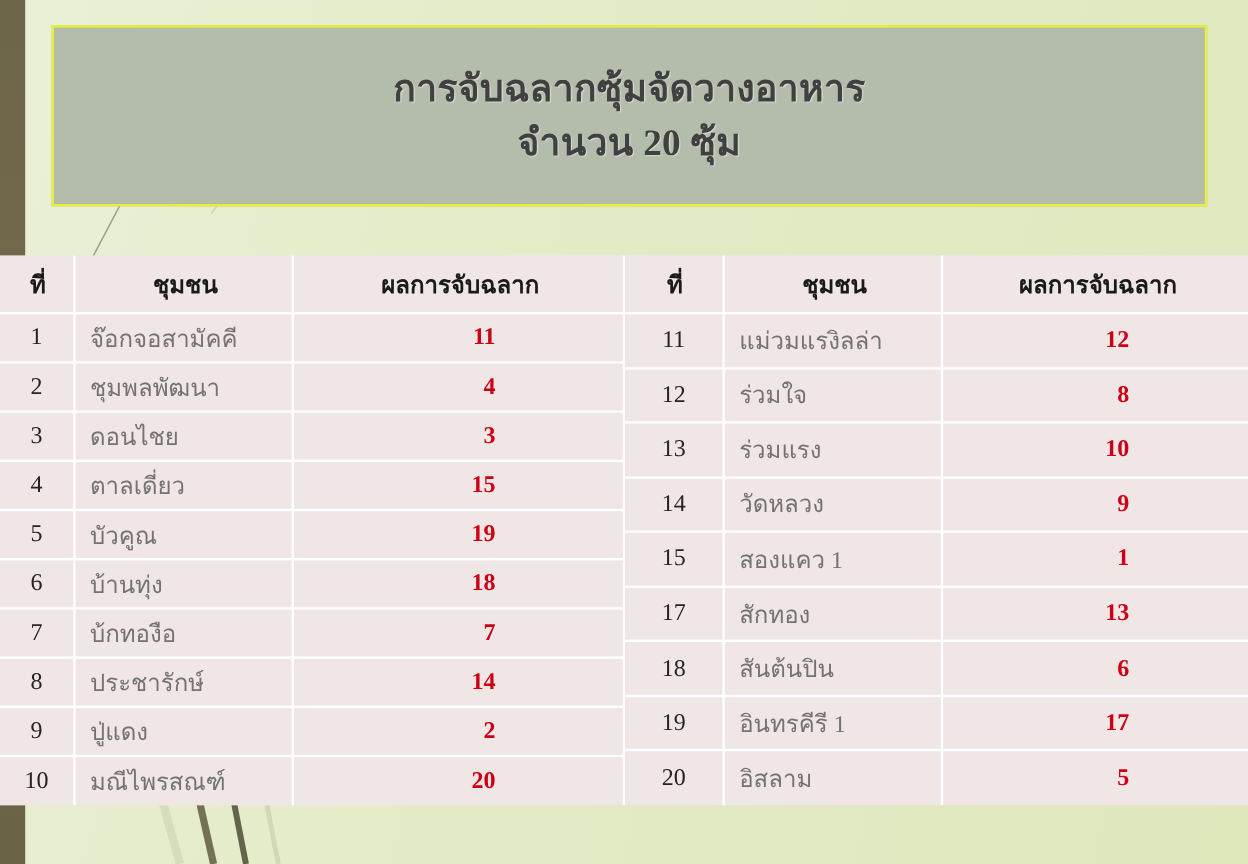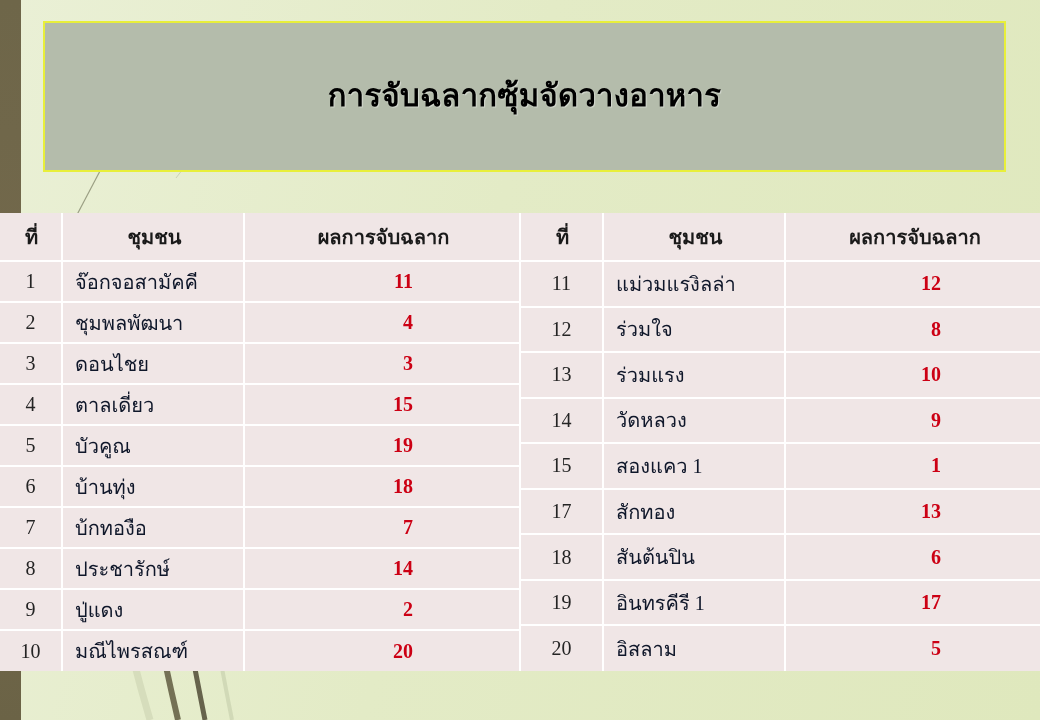--- a/index.html
+++ b/index.html
@@ -32,21 +32,21 @@
   #title-box{
     position:absolute; left:43px; top:21px;
     width:963px; height:151px;
     background:#b4bcab;
     border:2px solid #e8ef3a;
     display:flex; flex-direction:column;
     align-items:center; justify-content:center;
     gap:6px;
   }
   #title-box .tline{
-    color:#000000;
+    color:#404040;
     font-weight:bold;
     font-size:31px;
     letter-spacing:.3px;
     text-shadow:1px 1px 1px rgba(255,255,255,.45);
     line-height:1.25;
     white-space:nowrap;
   }
 
   
   #tables-area{
@@ -85,21 +85,21 @@
     font-weight:bold;
     text-align:center;
     font-size:20px;
     height:48px;
     border-bottom:2px solid #ffffff;
     padding-left:11px;
   }
   .lot-table thead th.h-no{ padding-left:10px; }
 
   td.cell-no   { text-align:center; font-size:20px; color:#242424; }
-  td.cell-name { text-align:left;  padding-left:12px; font-size:20px; color:#0f172a; }
+  td.cell-name { text-align:left;  padding-left:12px; font-size:20px; color:#737373; }
   td.cell-res  { text-align:right; padding-right:106px;
                  color:#cc0014; font-weight:bold; font-size:20px; }
 
   .lot-table.right td.cell-res{ padding-right:100px; }
   .lot-table.left  tr > *:last-child{ border-right:2px solid #ffffff; }
   .lot-table.right tr > *:last-child{ border-right:none; }
   .lot-table tbody tr:last-child > *{ border-bottom:none; }
 </style>
 </head>
 <body>
@@ -115,20 +115,21 @@
 
 <svg id="deco-swooshes" viewBox="0 0 420 300" preserveAspectRatio="none">
   <path d="M150,300 C125,215 112,150 96,60" stroke="#d5dcba" stroke-width="7" fill="none" opacity="0.95"></path>
   <path d="M178,300 C158,215 146,148 132,55" stroke="#6e6a4e" stroke-width="6" fill="none" opacity="0.95"></path>
   <path d="M205,300 C188,215 176,148 160,55" stroke="#5f5c44" stroke-width="5" fill="none" opacity="0.95"></path>
   <path d="M232,300 C216,220 205,155 190,62" stroke="#ccd4b2" stroke-width="4" fill="none" opacity="0.8"></path>
 </svg>
 
 <div id="title-box">
   <div class="tline">การจับฉลากซุ้มจัดวางอาหาร</div>
+  <div class="tline">จำนวน 20 ซุ้ม</div>
 </div>
 
 <div id="tables-area">
 
   <table class="lot-table left">
     <colgroup>
         <col class="c-no">
         <col class="c-name">
         <col class="c-res">
       </colgroup>

